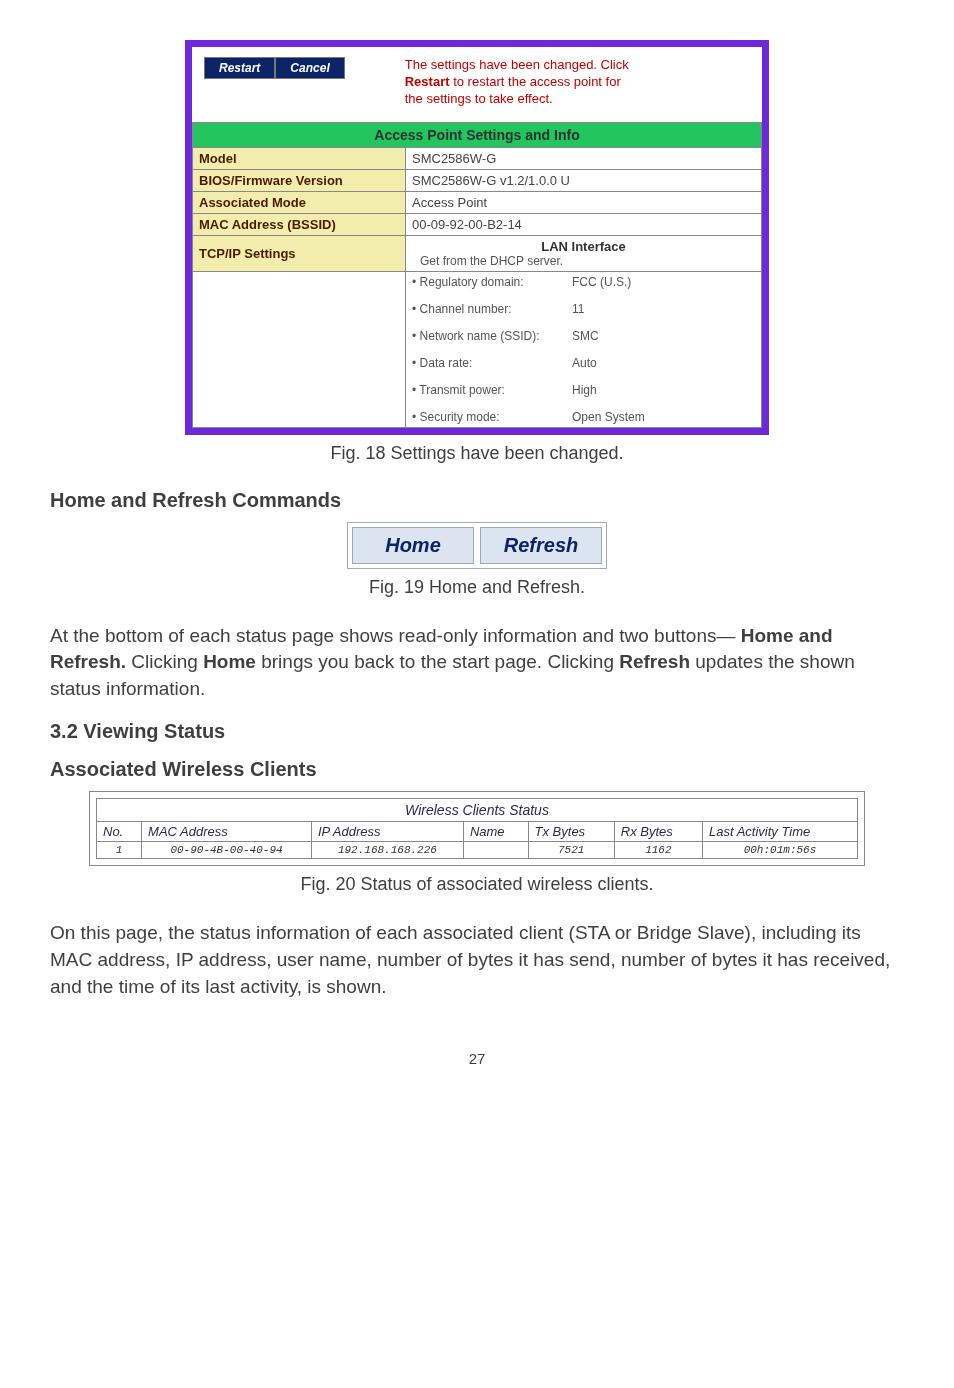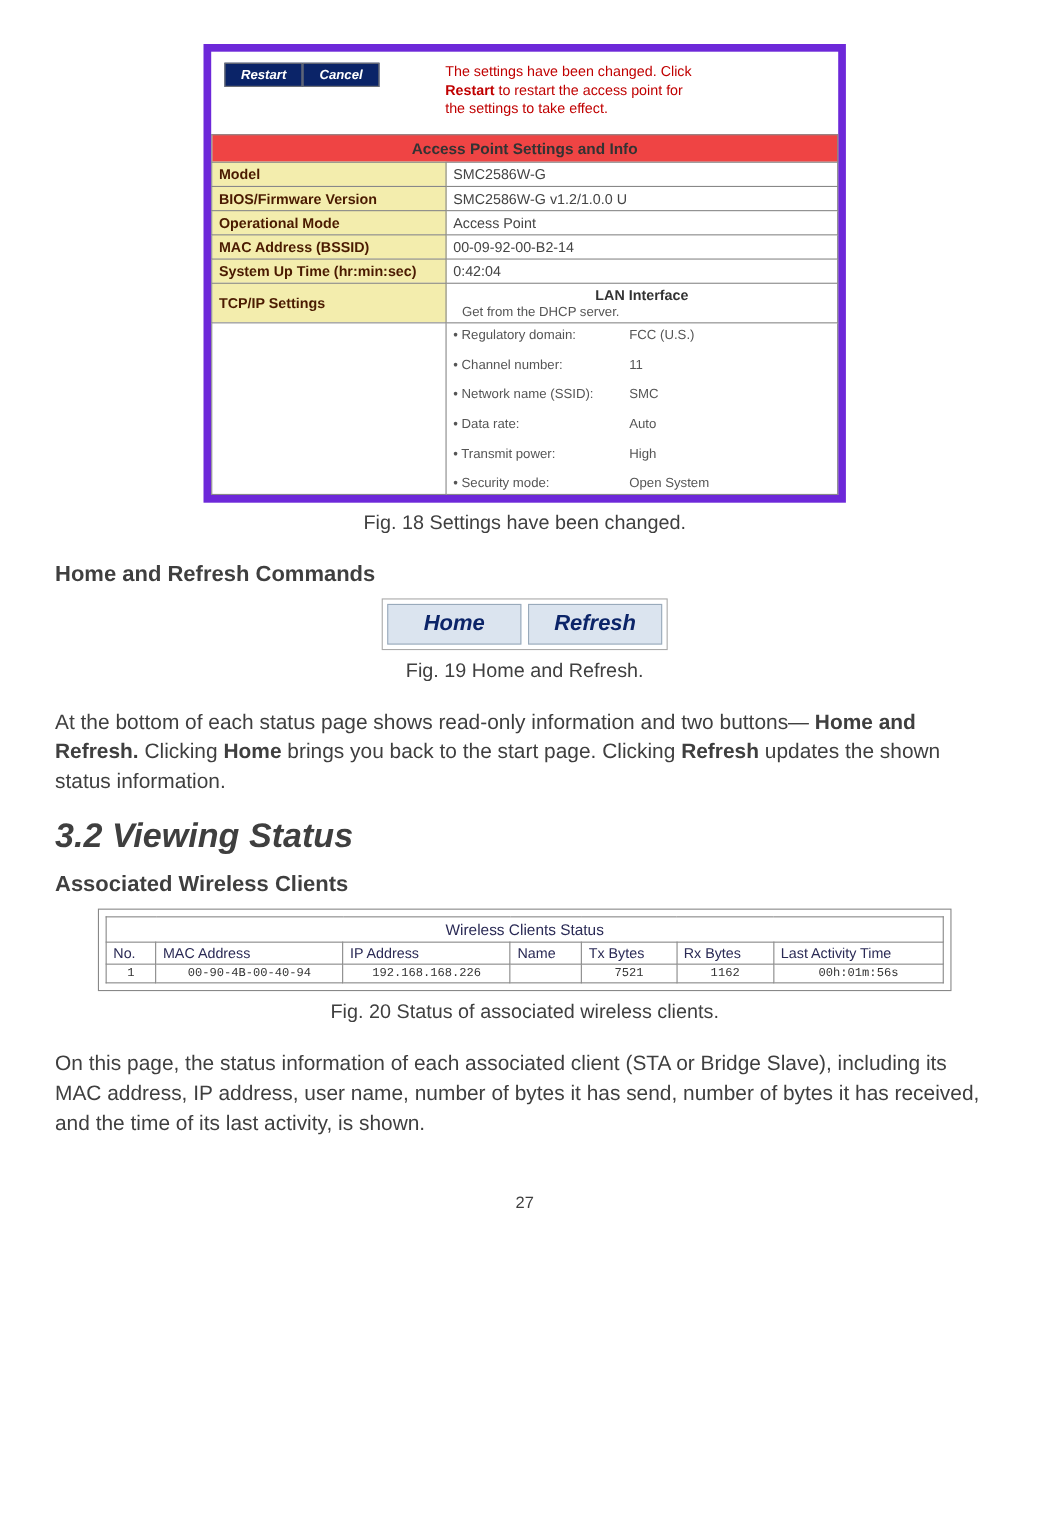--- a/index.html
+++ b/index.html
@@ -18,25 +18,24 @@
     color: #3f3f3f;
     margin: 8px 0 25px 0;
   }
   h2.sub {
     font-size: 20px;
     font-weight: bold;
     color: #3f3f3f;
     margin: 15px 0 10px 0;
   }
   h2.section {
-    font-size: 31px;
+    font-size: 20px;
     font-weight: bold;
     color: #3f3f3f;
     margin: 18px 0 8px 0;
-    font-style: italic;
   }
   p.body {
     font-size: 19px;
     line-height: 1.4;
     color: #3f3f3f;
     margin: 10px 0 15px 0;
   }
   .bold { font-weight: bold; }
   .page-num {
     text-align: center;
@@ -75,21 +74,21 @@
     line-height: 1.3;
   }
   .notice .b { font-weight: bold; }
 
   table.settings {
     width: 100%;
     border-collapse: collapse;
     font-size: 13px;
   }
   table.settings th.title {
-    background: #ef4444;
+    background: #22c55e;
     color: #333;
     font-weight: bold;
     text-align: center;
     padding: 4px;
     border: 1px solid #888;
     font-size: 14px;
   }
   table.settings td.label {
     background: #f3edad;
     color: #4a1a00;
@@ -141,20 +140,21 @@
     font-family: Arial, sans-serif;
   }
 
   
   .clients-wrap {
     border:1px solid #888;
     padding:6px;
     margin:0 auto;
     width: 776px;
     box-sizing:border-box;
+    font-style:italic;
   }
   table.clients {
     width:100%;
     border-collapse: collapse;
     font-size:12px;
     color:#333;
   }
   table.clients th.title {
     border:1px solid #888;
     text-align:center;
@@ -204,30 +204,26 @@
         </tr>
     <tr>
       <td class="label">Model</td>
       <td class="value">SMC2586W-G</td>
     </tr>
     <tr>
       <td class="label">BIOS/Firmware Version</td>
       <td class="value">SMC2586W-G v1.2/1.0.0 U</td>
     </tr>
     <tr>
-      <td class="label">Operational Mode</td>
+      <td class="label">Associated Mode</td>
       <td class="value">Access Point</td>
     </tr>
     <tr>
       <td class="label">MAC Address (BSSID)</td>
       <td class="value">00-09-92-00-B2-14</td>
-    </tr>
-    <tr>
-      <td class="label">System Up Time (hr:min:sec)</td>
-      <td class="value">0:42:04</td>
     </tr>
     <tr>
       <td class="label">TCP/IP Settings</td>
       <td class="value">
         <div class="lan-title">LAN Interface</div>
         <div class="lan-sub">Get from the DHCP server.</div>
       </td>
     </tr>
     <tr>
       <td class="label" style="background:#fff;border-top:1px solid #888;"></td>

